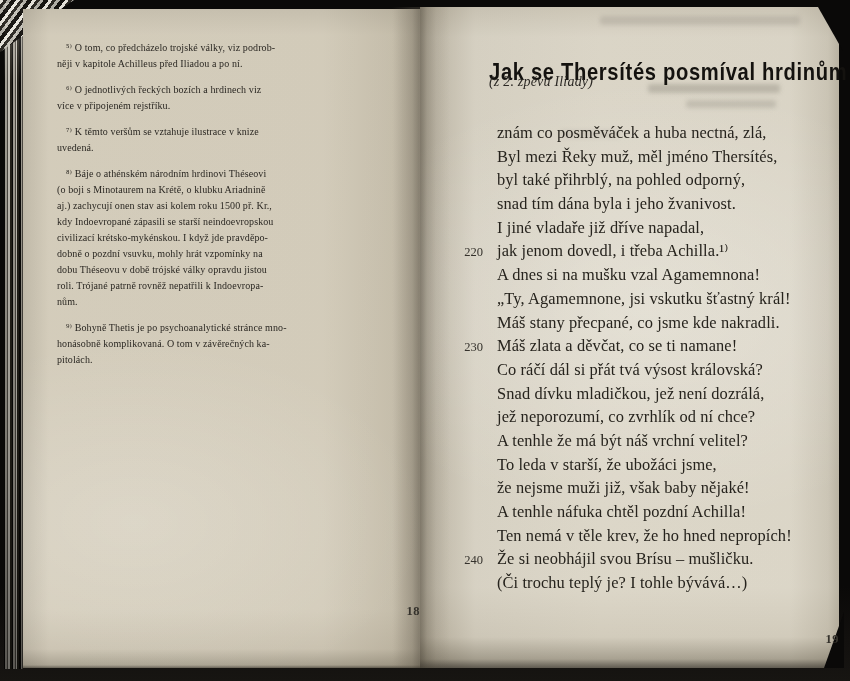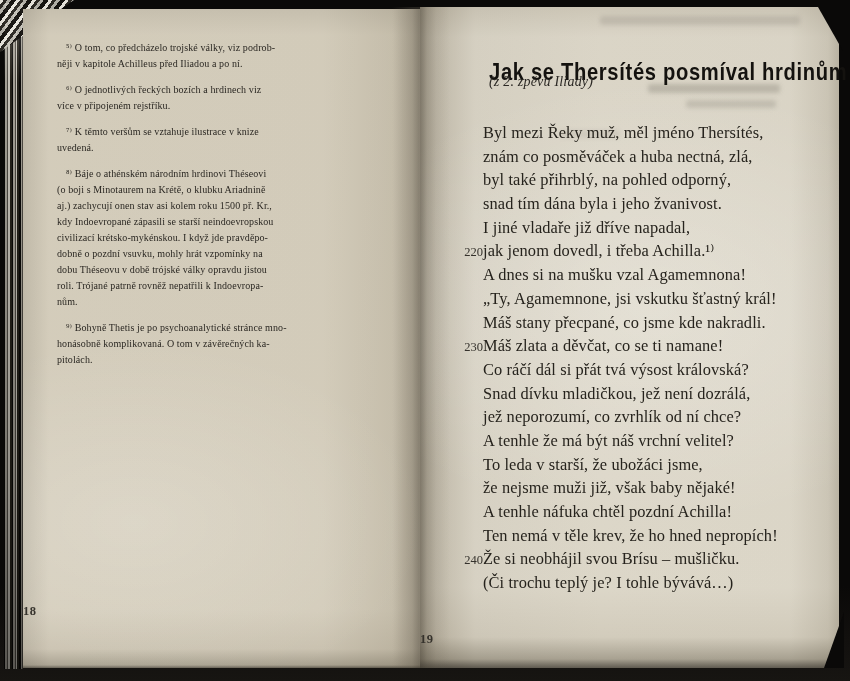--- a/index.html
+++ b/index.html
@@ -45,38 +45,38 @@
   }
   .corner-tr{position:absolute;left:818px;top:7px;width:25px;height:44px;background:#0a0908;clip-path:polygon(0 0,100% 0,100% 100%);}
   .corner-br{position:absolute;left:824px;top:612px;width:20px;height:56px;background:#0a0908;clip-path:polygon(100% 0,100% 100%,0 100%);}
 
   
   .footnotes{
     position:absolute;left:57px;top:40px;width:322px;
     font-size:10px;line-height:16px;color:#2a2722;letter-spacing:.1px;
   }
   .footnote{white-space:pre-line;margin:0 0 10px 0;text-indent:9px;}
-  .pagenum{position:absolute;width:397px;left:23px;top:604px;text-align:left;
+  .pagenum{position:absolute;width:397px;left:23px;top:604px;text-align:right;
     font-size:12.5px;font-weight:bold;color:#35322c;letter-spacing:.5px;}
   .pagenum.right{left:420px;width:419px;margin-top:28px;}
 
   
   .title{
     position:absolute;left:489px;top:42px;
     font-family:"Liberation Sans","DejaVu Sans",sans-serif;font-weight:700;
     font-size:24px;color:#14120f;letter-spacing:.8px;white-space:nowrap;
     transform:scaleX(.84);transform-origin:left top;
   }
   .subtitle{
     position:absolute;left:489px;top:74px;
     font-style:italic;font-size:14px;color:#2c2925;letter-spacing:.2px;
   }
   .poem{position:absolute;left:449px;top:121px;width:380px;}
   .poem-row{display:flex;align-items:baseline;height:23.7px;line-height:23.7px;}
-  .verse-num{flex:0 0 34px;text-align:right;padding-right:0;font-size:12.5px;color:#35322c;}
+  .verse-num{flex:0 0 34px;text-align:right;padding-right:14px;font-size:12.5px;color:#35322c;}
   .verse-text{font-size:16.4px;color:#26231d;white-space:nowrap;letter-spacing:.1px;}
 
   
   .ghost{position:absolute;border-radius:3px;filter:blur(2px);pointer-events:none;}
   .g1{left:600px;top:16px;width:200px;height:9px;background:rgba(95,90,80,.16);}
   .g2{left:648px;top:84px;width:132px;height:9px;background:rgba(100,95,85,.26);}
   .g3{left:686px;top:100px;width:90px;height:8px;background:rgba(100,95,85,.20);}
   .g4{left:560px;top:130px;width:60px;height:8px;background:rgba(100,95,85,.10);}
 </style>
 </head>
@@ -122,25 +122,25 @@
   <div class="ghost g3"></div>
   <div class="ghost g4"></div>
 
   <h1 class="title">Jak se Thersítés posmíval hrdinům</h1>
   <div class="subtitle">(z 2. zpěvu Iliady)</div>
 
   <div class="poem">
 
   <div class="poem-row">
       <span class="verse-num"></span>
+      <span class="verse-text">znám co posměváček a huba nectná, zlá,</span>
+    </div>
+      <div class="poem-row">
+      <span class="verse-num"></span>
       <span class="verse-text">Byl mezi Řeky muž, měl jméno Thersítés,</span>
-    </div>
-      <div class="poem-row">
-      <span class="verse-num"></span>
-      <span class="verse-text">znám co posměváček a huba nectná, zlá,</span>
     </div>
       <div class="poem-row">
       <span class="verse-num"></span>
       <span class="verse-text">byl také přihrblý, na pohled odporný,</span>
     </div>
       <div class="poem-row">
       <span class="verse-num"></span>
       <span class="verse-text">snad tím dána byla i jeho žvanivost.</span>
     </div>
       <div class="poem-row">

